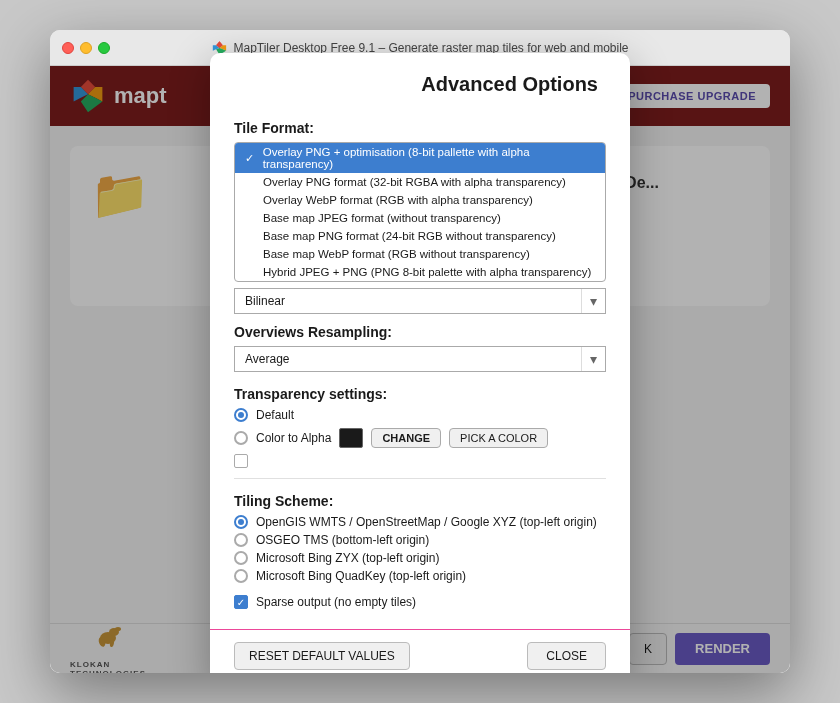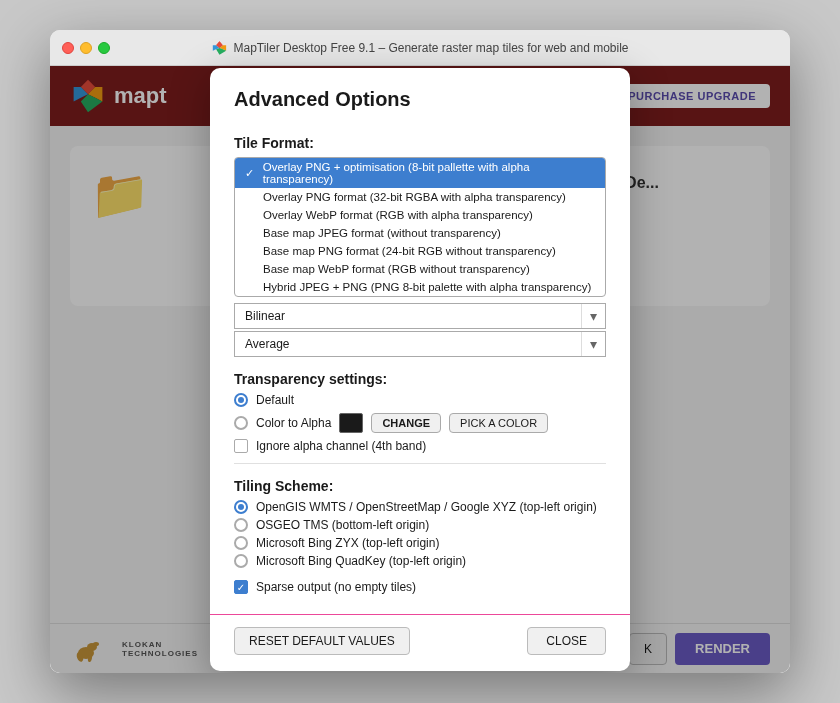--- a/index.html
+++ b/index.html
@@ -149,22 +149,22 @@
     .dialog {
       background: white;
       border-radius: 10px;
       width: 420px;
       box-shadow: 0 10px 40px rgba(0,0,0,0.3);
       overflow: hidden;
       position: relative;
     }
 
     .dialog-header {
-      padding: 20px 24px 10px;
-      text-align: left;
+      padding: 20px 32px 10px;
+      text-align: right;
     }
 
     .dialog-title {
       font-size: 20px;
       font-weight: bold;
       color: #1a1a1a;
     }
 
     .dialog-body {
       padding: 0 24px 20px;
@@ -394,21 +394,22 @@
       border-top: 1px solid #ddd;
       display: flex;
       align-items: center;
       justify-content: space-between;
       padding: 0 20px;
     }
 
     .klokan-logo {
       display: flex;
       align-items: center;
-      gap: 20px;
+      gap: 12px;
+      flex-direction: column;
     }
 
     .render-btn {
       background: #6b5bc4;
       color: white;
       border: none;
       border-radius: 4px;
       padding: 8px 20px;
       font-size: 13px;
       font-weight: 600;
@@ -582,20 +583,21 @@
             </div>
           </div>
 
         <div style="margin-top:6px;">
           <div class="select-row">
             <span class="select-value">Bilinear</span>
             <span class="select-arrow">▾</span>
           </div>
         </div>
 
+        <div class="section-label resampling-row">Overviews Resampling:</div>
         <div class="select-row">
           <span class="select-value">Average</span>
           <span class="select-arrow">▾</span>
         </div>
 
         <div class="section-label">Transparency settings:</div>
 
         <div class="radio-group">
 
           <div class="radio-item">
@@ -607,21 +609,20 @@
             <div class="radio-input"></div>
             <span>Color to Alpha</span>
             <div class="color-swatch"></div>
             <button class="change-btn">CHANGE</button>
             <button class="pick-color-btn">PICK A COLOR</button>
           </div>
         </div>
 
         <div class="checkbox-item">
           <div class="checkbox-box"></div>
-          <span>Ignore alpha channel (4th band)</span>
         </div>
 
         <div class="separator"></div>
 
         <div class="section-label tiling-section">Tiling Scheme:</div>
         <div class="tiling-radio-group">
 
         <div class="radio-item">
               <div class="radio-input checked"></div>
               <span style="font-size: 12px;">OpenGIS WMTS / OpenStreetMap / Google XYZ (top-left origin)</span>

